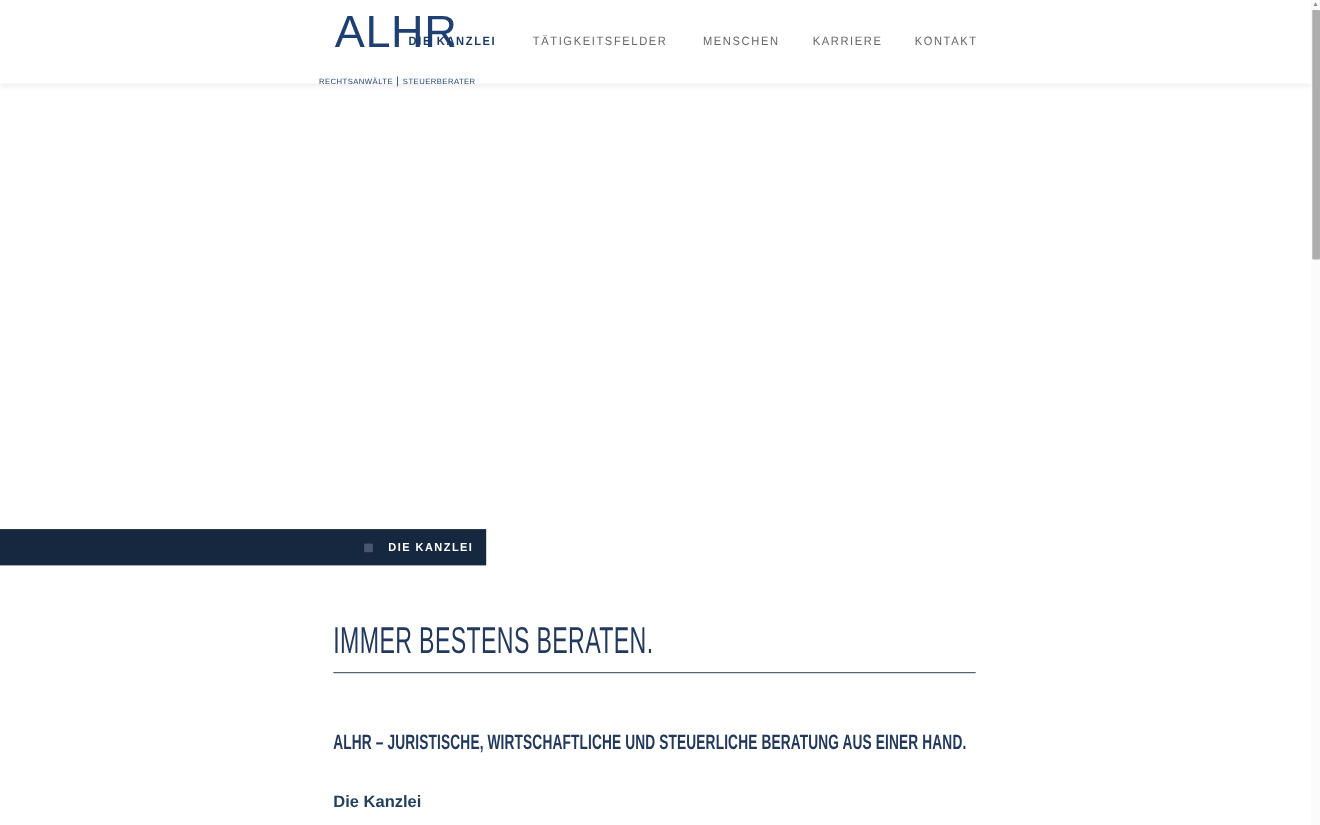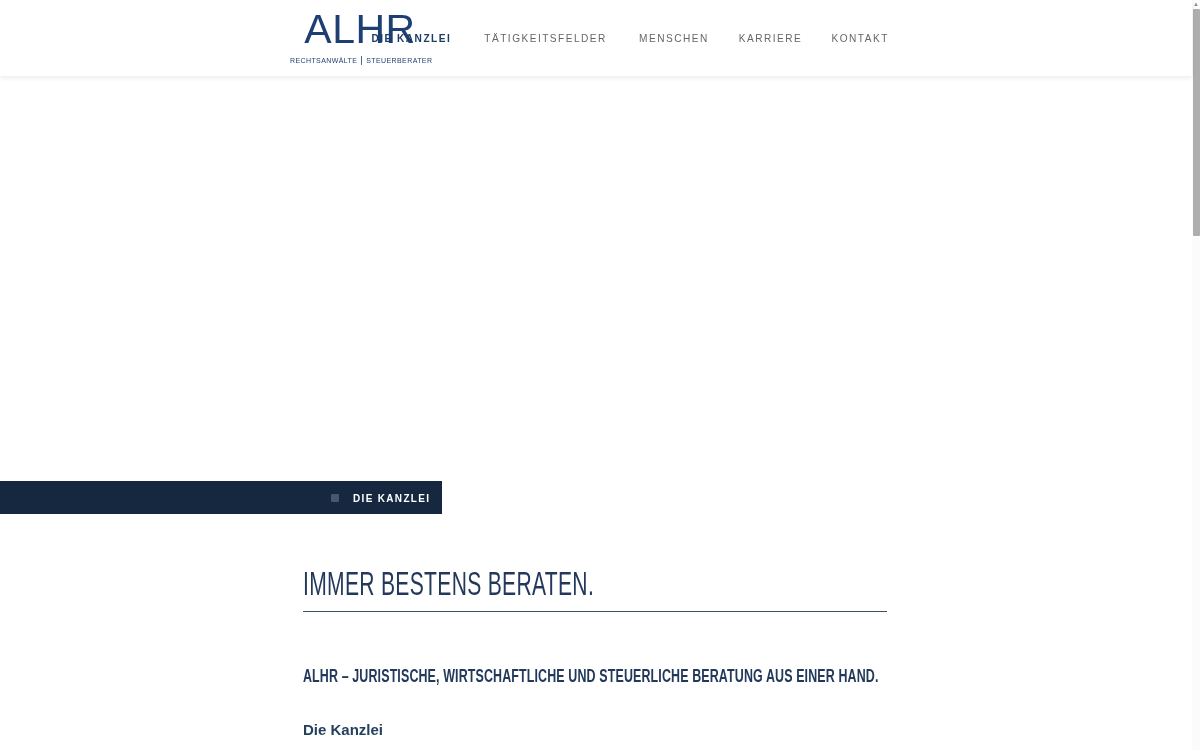--- a/index.html
+++ b/index.html
@@ -17,21 +17,21 @@
     position: absolute; left: 290px; top: 4px; width: 140px;
     cursor: pointer; text-align: center;
   }
   .logo-main {
     font-size: 41px; line-height: 50px; font-weight: 400;
     color: #1e3f72; letter-spacing: 0.5px;
   }
   .logo-sub {
     font-size: 9.5px; color: #1e3f72; letter-spacing: 0.4px;
     font-variant: small-caps; text-transform: lowercase;
-    border-top: 0; margin-top: 0; white-space: nowrap;
+    border-top: 0; margin-top: 14px; white-space: nowrap;
   }
   .nav {
     position: absolute; right: 301px; top: 0; height: 76px;
     display: flex; align-items: center; gap: 24px;
   }
   .nav-item {
     font-size: 11px; letter-spacing: 1.6px; text-transform: uppercase;
     color: #666666; text-decoration: none; cursor: pointer;
     font-weight: 500; white-space: nowrap;
     transform: scaleX(0.92); transform-origin: center;

